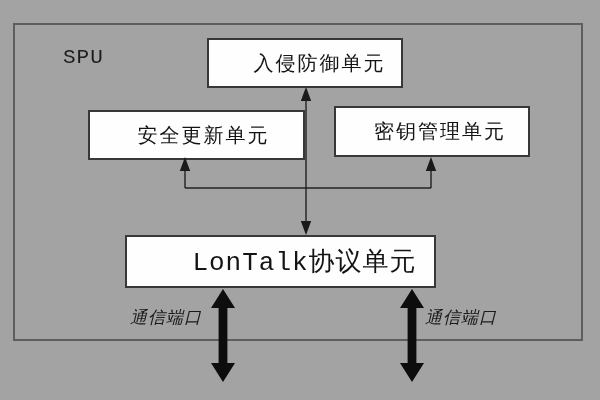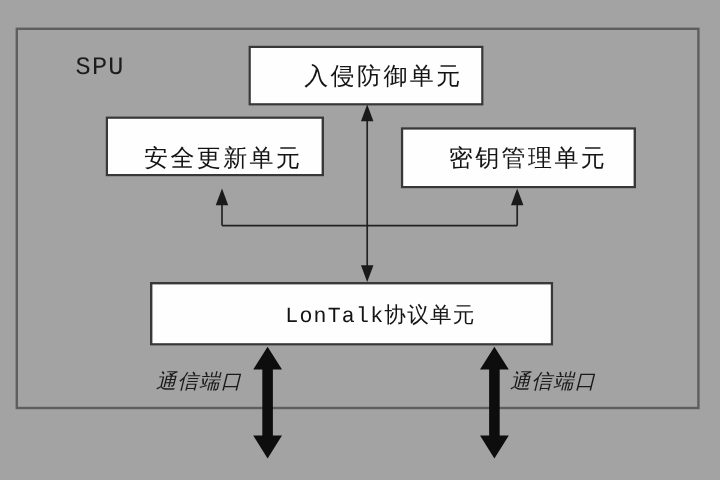--- a/index.html
+++ b/index.html
@@ -17,26 +17,26 @@
     font-family:"Liberation Mono","DejaVu Sans Mono",monospace;
     font-size:21px;letter-spacing:1px;color:#1c1c1c;
   }
   .node{
     position:absolute;border:2px solid #383838;background:#fefefe;
     display:flex;align-items:center;justify-content:center;
     font-size:20px;letter-spacing:2px;color:#141414;
     box-sizing:border-box;
   }
   .node-intrusion{left:207px;top:38px;width:196px;height:50px;padding-left:29px;}
-  .node-update{left:88px;top:97px;width:182px;height:50px;text-indent:14px;align-items:flex-end;}
+  .node-update{left:88px;top:110px;width:217px;height:50px;text-indent:14px;}
   .node-key{left:334px;top:106px;width:196px;height:51px;text-indent:16px;justify-content:center;}
   .node-lontalk{
-    left:125px;top:235px;width:336px;height:53px;
+    left:125px;top:235px;width:311px;height:53px;
     font-family:"Liberation Mono","DejaVu Sans Mono",serif;
-    font-size:18px;letter-spacing:1px;text-indent:48px;
+    font-size:26px;letter-spacing:1px;text-indent:48px;
   }
   .port-label{
     position:absolute;font-size:17px;letter-spacing:1px;color:#1a1a1a;font-style:italic;
   }
   .port-left{left:130px;top:306px;}
   .port-right{left:425px;top:306px;}
   .wires{position:absolute;left:0;top:0;width:600px;height:400px;pointer-events:none;}
 </style>
 </head>
 <body>

